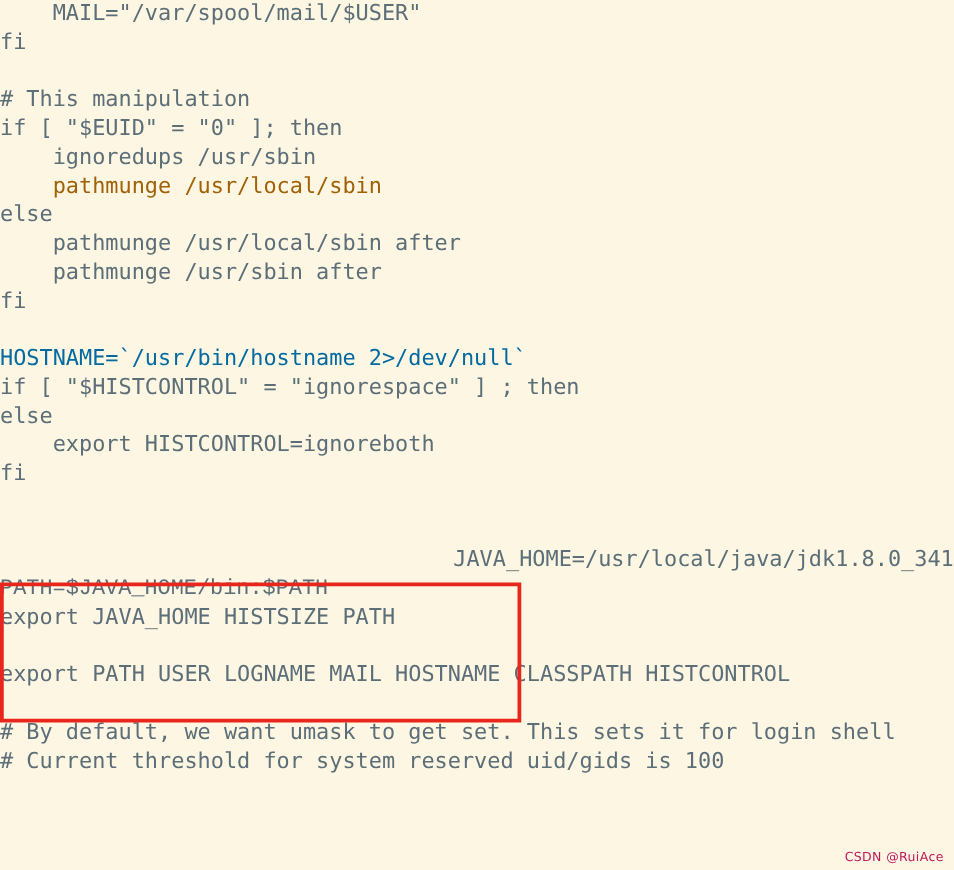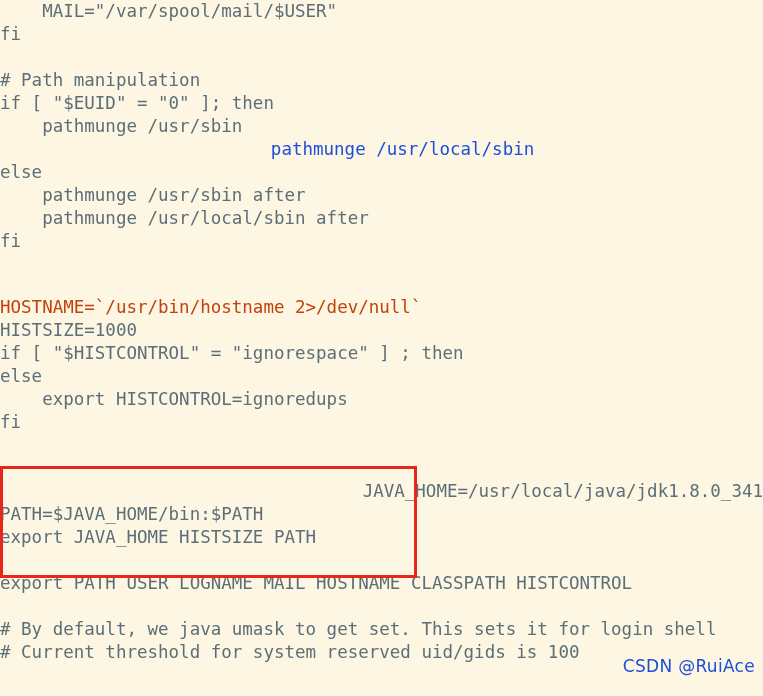--- a/index.html
+++ b/index.html
@@ -49,61 +49,60 @@
     height: 112px;
     border: 3px solid #e8261c;
     border-left-width: 3px;
     box-sizing: border-box;
     pointer-events: none;
     background: transparent;
   }
   #watermark {
     position: absolute;
     right: 8px;
-    bottom: 20px;
+    bottom: 4px;
     font-family: "DejaVu Sans", "Liberation Sans", sans-serif;
-    font-size: 17px;
-    color: #1d4ed8;
+    font-size: 10px;
+    color: #be185d;
     letter-spacing: 0.3px;
     white-space: nowrap;
   }
 </style>
 </head>
 <body style="background: rgb(253, 246, 227);">
 
 <div id="screen" style="background: rgb(253, 246, 227);">
 
   <div class="code-block" id="code-block">
       <div class="code-line" style="color: rgb(92, 111, 120);">    MAIL="/var/spool/mail/$USER"</div>
       <div class="code-line" style="color: rgb(92, 111, 120);">fi</div>
       <div class="code-line blank"></div>
-      <div class="code-line" style="color: rgb(92, 111, 120);"># Path manipulation</div>
+      <div class="code-line" style="color: rgb(92, 111, 120);"># This manipulation</div>
       <div class="code-line" style="color: rgb(92, 111, 120);">if [ "$EUID" = "0" ]; then</div>
-      <div class="code-line" style="color: rgb(92, 111, 120);">    pathmunge /usr/sbin</div>
-      <div class="code-line" style="color: #1d4ed8; text-align: center;">    pathmunge /usr/local/sbin</div>
+      <div class="code-line" style="color: rgb(92, 111, 120);">    ignoredups /usr/sbin</div>
+      <div class="code-line" style="color: #a16207;">    pathmunge /usr/local/sbin</div>
       <div class="code-line" style="color: rgb(92, 111, 120);">else</div>
+      <div class="code-line" style="color: rgb(92, 111, 120);">    pathmunge /usr/local/sbin after</div>
       <div class="code-line" style="color: rgb(92, 111, 120);">    pathmunge /usr/sbin after</div>
-      <div class="code-line" style="color: rgb(92, 111, 120);">    pathmunge /usr/local/sbin after</div>
       <div class="code-line" style="color: rgb(92, 111, 120);">fi</div>
       <div class="code-line blank"></div>
-      <div class="code-line" style="color: #c2410c; margin-top: 20px;">HOSTNAME=`/usr/bin/hostname 2&gt;/dev/null`</div>
-      <div class="code-line" style="color: rgb(92, 111, 120);">HISTSIZE=1000</div>
+      <div class="code-line" style="color: #0369a1;">HOSTNAME=`/usr/bin/hostname 2&gt;/dev/null`</div>
       <div class="code-line" style="color: rgb(92, 111, 120);">if [ "$HISTCONTROL" = "ignorespace" ] ; then</div>
       <div class="code-line" style="color: rgb(92, 111, 120);">else</div>
-      <div class="code-line" style="color: rgb(92, 111, 120);">    export HISTCONTROL=ignoredups</div>
+      <div class="code-line" style="color: rgb(92, 111, 120);">    export HISTCONTROL=ignoreboth</div>
       <div class="code-line" style="color: rgb(92, 111, 120);">fi</div>
       <div class="code-line blank"></div>
       <div class="code-line blank"></div>
       <div class="code-line" style="color: rgb(92, 111, 120); text-align: right;">JAVA_HOME=/usr/local/java/jdk1.8.0_341</div>
-      <div class="code-line" style="color: rgb(92, 111, 120);">PATH=$JAVA_HOME/bin:$PATH</div>
+      <div class="code-line" style="color: rgb(92, 111, 120); font-family: Liberation Mono, monospace;">PATH=$JAVA_HOME/bin:$PATH</div>
       <div class="code-line" style="color: rgb(92, 111, 120);">export JAVA_HOME HISTSIZE PATH</div>
       <div class="code-line blank"></div>
       <div class="code-line" style="color: rgb(92, 111, 120);">export PATH USER LOGNAME MAIL HOSTNAME CLASSPATH HISTCONTROL</div>
       <div class="code-line blank"></div>
-      <div class="code-line" style="color: rgb(92, 111, 120);"># By default, we java umask to get set. This sets it for login shell</div>
+      <div class="code-line" style="color: rgb(92, 111, 120);"># By default, we want umask to get set. This sets it for login shell</div>
       <div class="code-line" style="color: rgb(92, 111, 120);"># Current threshold for system reserved uid/gids is 100</div>
     </div>
 
   <div id="highlight-box" style="border-color: rgb(232, 38, 28);"></div>
 
   <div id="watermark">CSDN @RuiAce</div>
 
 </div>
 
 </body></html>

